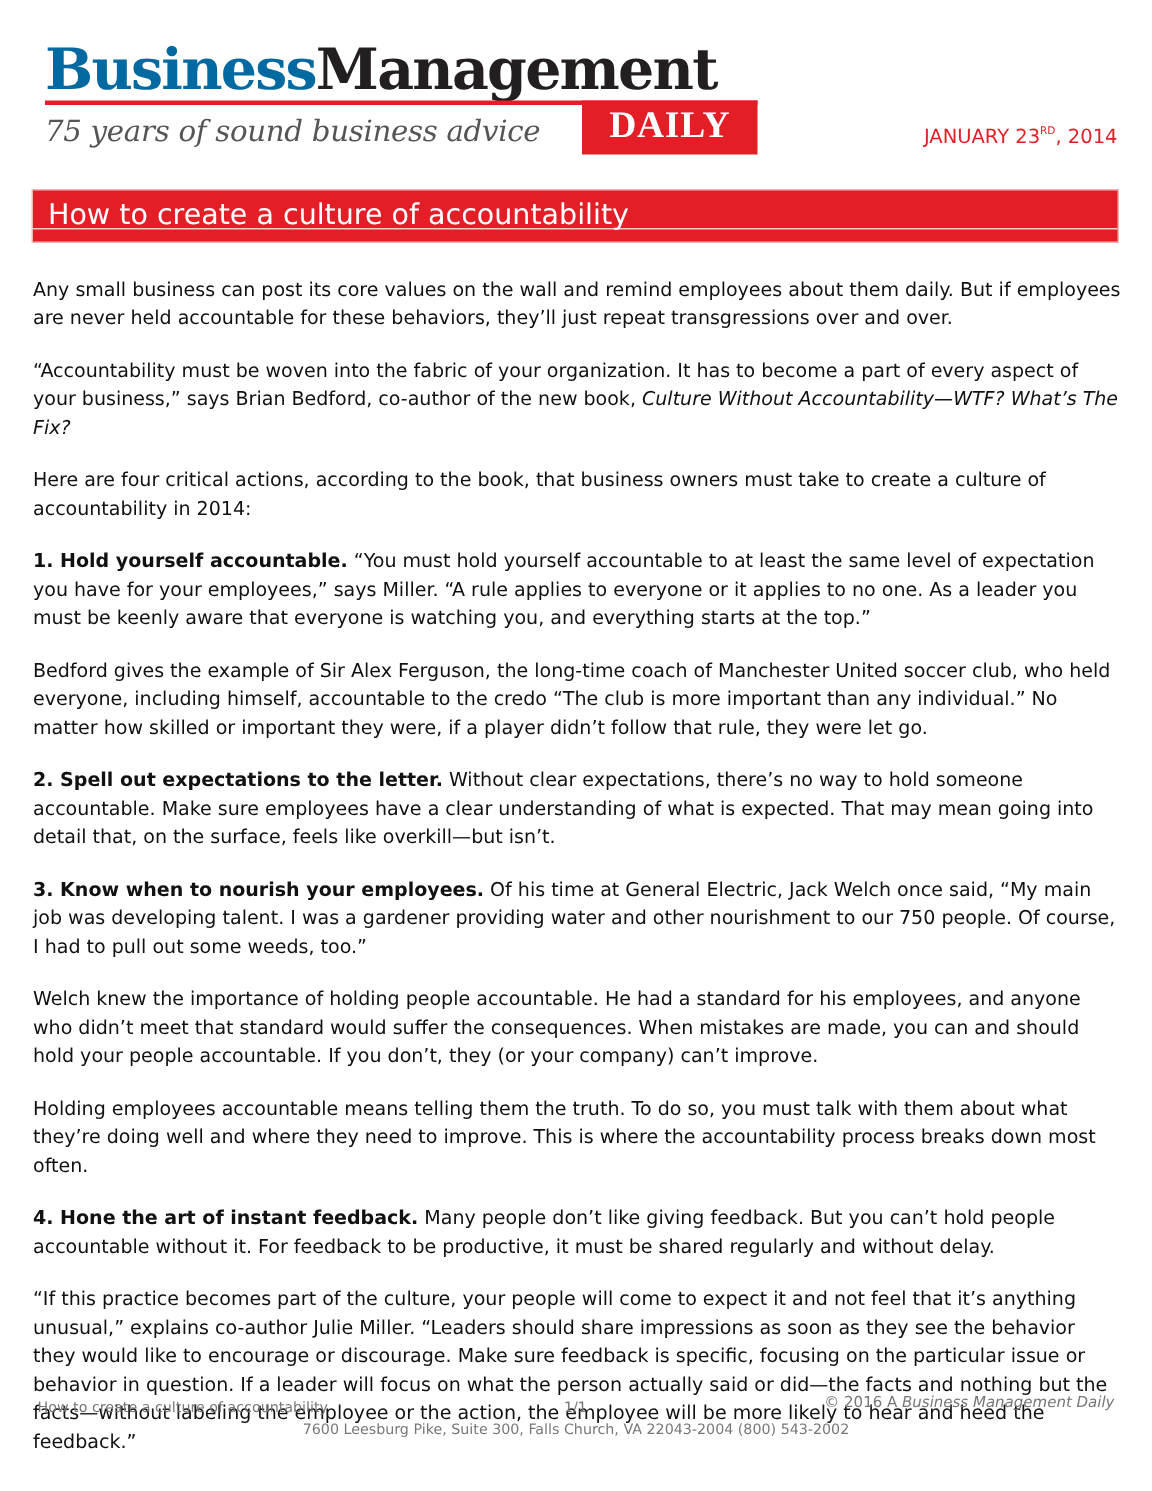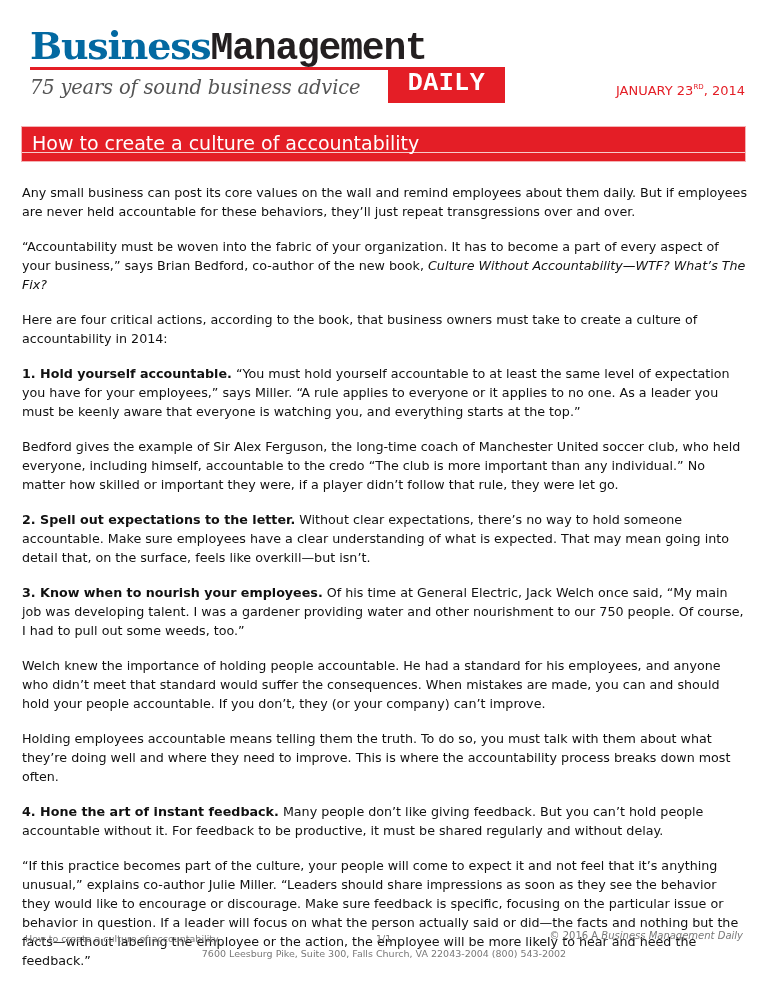--- a/index.html
+++ b/index.html
@@ -7,33 +7,33 @@
     width: 768px; height: 994px; position: relative; overflow: hidden;
     font-family: "DejaVu Sans", sans-serif; color: #111111;
   }
   .logo { position: absolute; left: 30px; top: 24px; width: 480px; height: 82px; }
   .logo-main {
     position: absolute; left: 0; top: 0; white-space: nowrap;
     font-family: "DejaVu Serif", serif; font-weight: bold; font-size: 38px;
     letter-spacing: -1.2px; line-height: 44px;
   }
   .logo-main .red { color: #0369a1; }
-  .logo-main .dark { color: #231f20; font-family: Liberation Mono, monospace; }
+  .logo-main .dark { color: #231f20; }
   .logo-rule {
     position: absolute; left: 0; top: 43px; width: 475px; height: 3px; background: #e41e26;
   }
   .logo-tagline {
     position: absolute; left: 0; top: 50px; white-space: nowrap;
     font-family: "DejaVu Serif", serif; font-style: italic; font-size: 19.5px;
     color: #555555; letter-spacing: -0.2px; line-height: 28px;
   }
   .logo-daily {
     position: absolute; left: 358px; top: 43px; width: 117px; height: 36px;
     background: #e41e26; color: #ffffff; text-align: center;
-    font-family: Liberation Mono, monospace; font-weight: bold; font-size: 25px;
+    font-family: Liberation Serif, serif; font-weight: bold; font-size: 25px;
     line-height: 34px; letter-spacing: 0.5px;
   }
   .date {
     position: absolute; right: 23px; top: 83px; color: #e41e26;
     font-weight: normal; font-size: 13px; white-space: nowrap;
   }
   .date sup { font-size: 7px; vertical-align: 6px; }
   .title-banner {
     position: absolute; left: 22px; top: 127px; width: 723px; height: 34px;
     background: #e41e26; box-shadow: 0 0 0 1px #f4b3b5;

